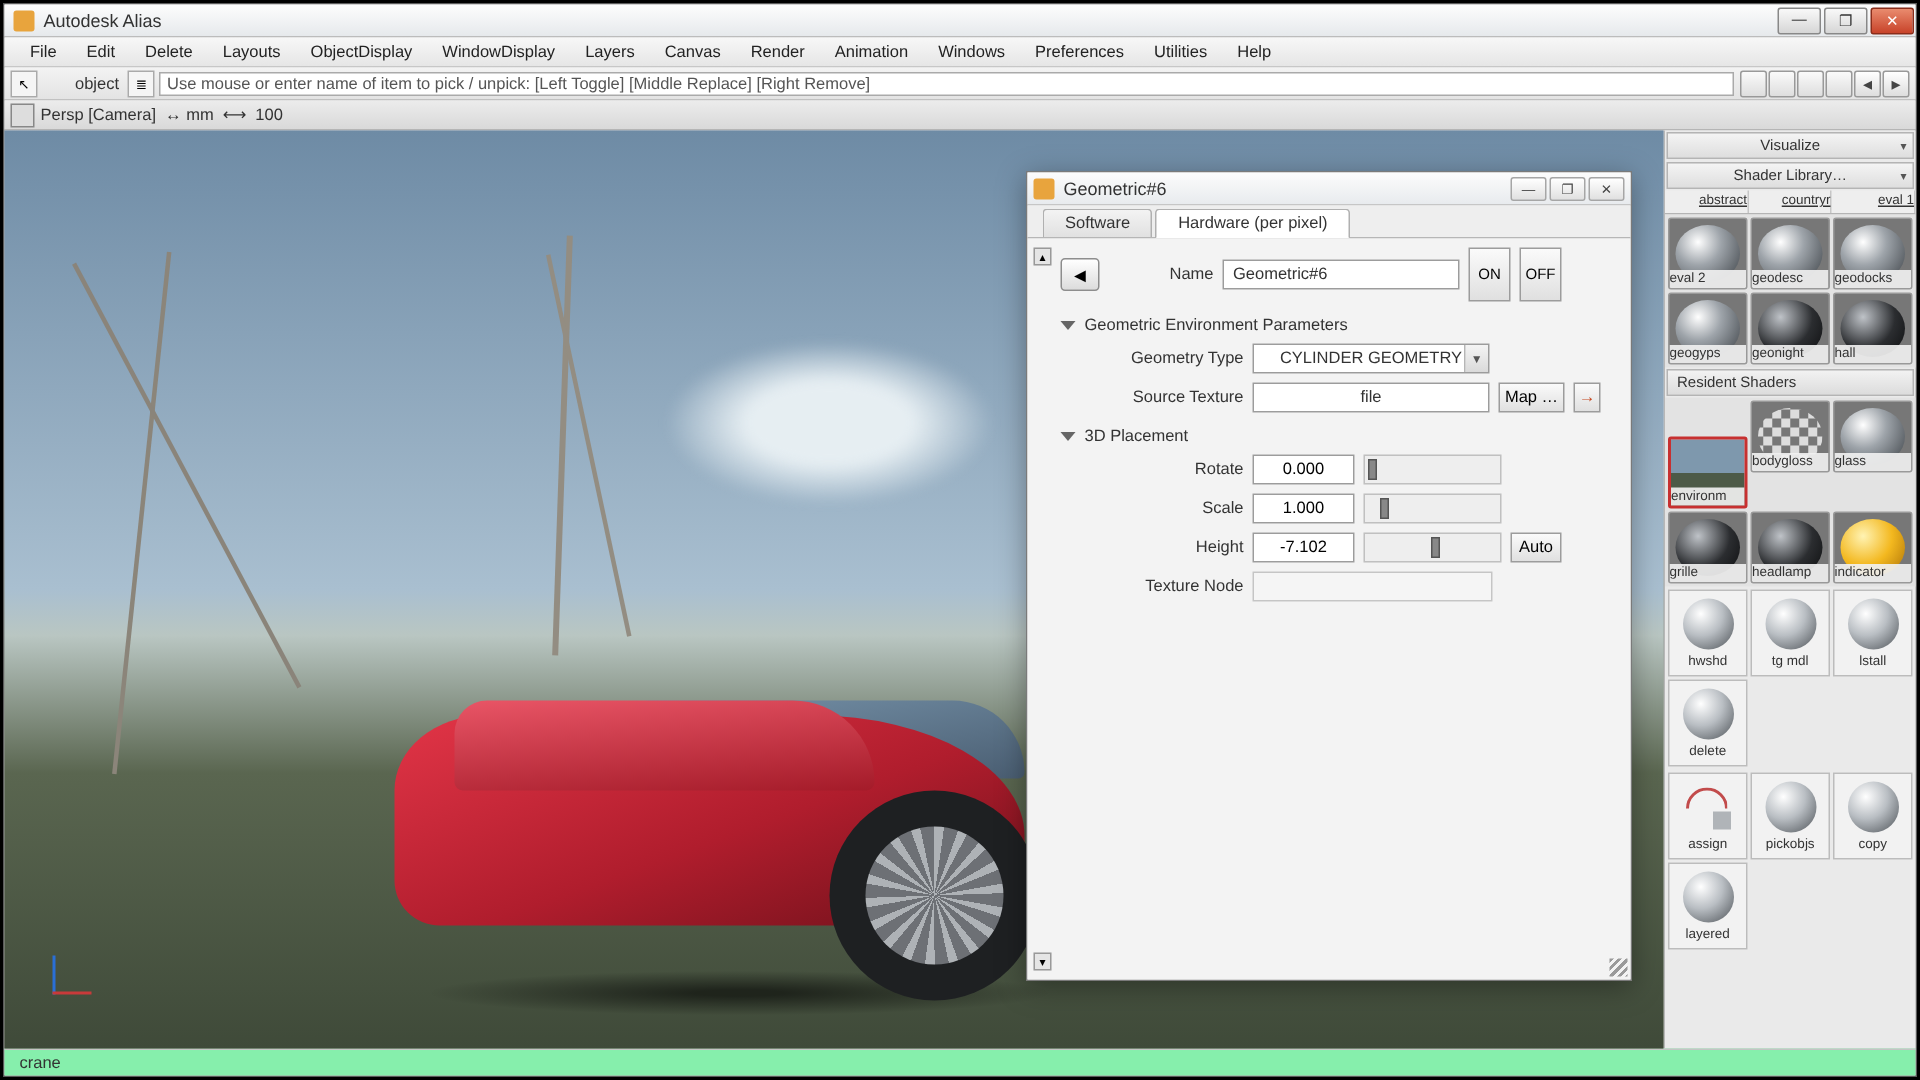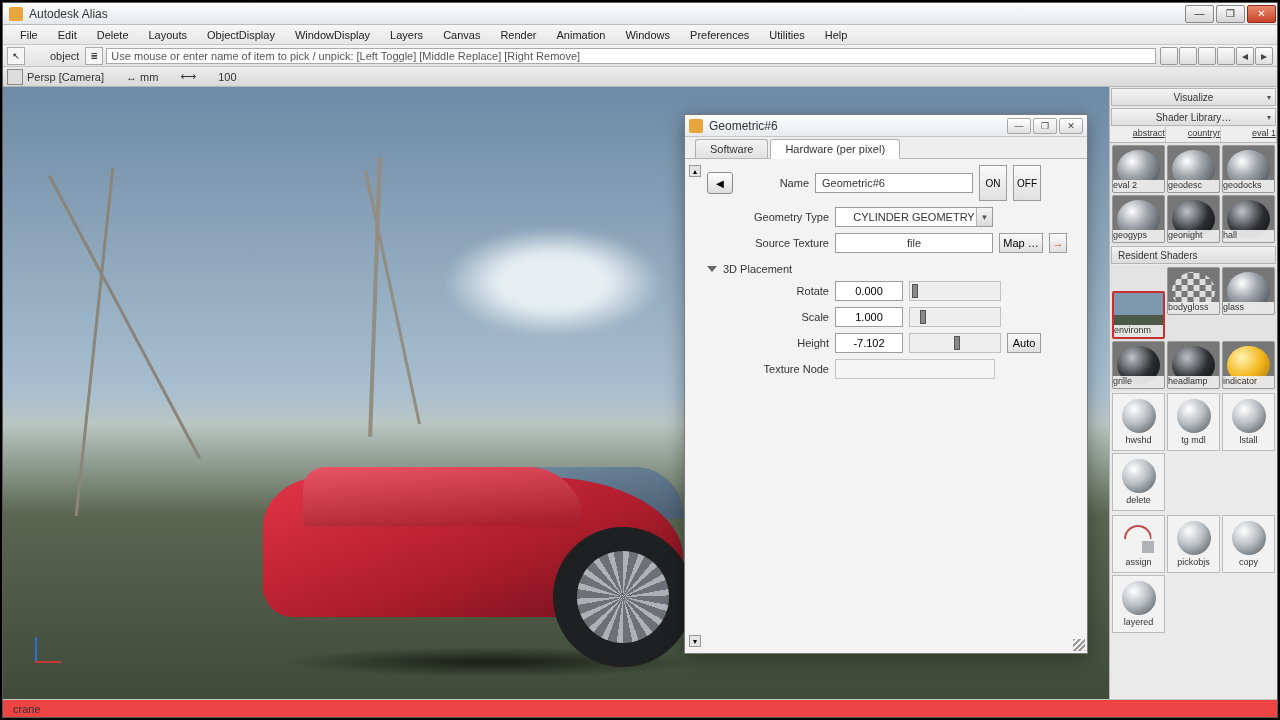--- a/index.html
+++ b/index.html
@@ -14,21 +14,21 @@
 .menubar { height:20px; background:linear-gradient(#f7f7f7,#e6e6e6); display:flex; align-items:center; padding-left:8px; border-bottom:1px solid #c7c7c7; gap:2px;}
 .menubar span { padding:2px 9px; color:#222; cursor:default;}
 .toolbar1 { height:22px; background:linear-gradient(#f3f3f3,#e3e3e3); display:flex; align-items:center; border-bottom:1px solid #c1c1c1; padding-left:4px;}
 .tbicon { width:18px; height:18px; border:1px solid #aaa; background:#f5f5f5; margin-right:3px; display:flex; align-items:center; justify-content:center; font-size:9px;}
 .objlbl { margin:0 6px 0 22px; color:#333;}
 .promptbox { flex:1; height:16px; border:1px solid #aaa; background:#fff; padding:0 4px; color:#555; display:flex; align-items:center; margin-right:4px;}
 .riconrow { display:flex; gap:1px; margin-right:4px;}
 .ricon { width:18px; height:18px; border:1px solid #999; background:linear-gradient(#fafafa,#dedede); border-radius:2px;}
 .ricon.nav { background:linear-gradient(#fff,#ddd); font-size:12px; display:flex; align-items:center; justify-content:center; color:#444;}
 .toolbar2 { height:20px; background:linear-gradient(#ececec,#d9d9d9); display:flex; align-items:center; border-bottom:1px solid #b5b5b5; padding-left:4px;}
-.tb2left { display:flex; align-items:center; gap:22px; color:#333;}
+.tb2left { display:flex; align-items:center; gap:6px; color:#333;}
 .corner { width:16px; height:16px; border:1px solid #888; background:#ddd; margin-right:4px;}
 .tb2spacer { flex:1; }
 .tb2right { display:flex; align-items:center; gap:2px; margin-right:4px;}
 .tb2btn { width:20px; height:17px; border:1px solid #999; background:#e8e8e8; font-size:9px; display:flex; align-items:center; justify-content:center;}
 .showbtn { width:40px; height:17px; border:1px solid #777; background:linear-gradient(#f2f2f2,#cfcfcf); font-size:10px; display:flex;align-items:center;justify-content:center;}
 .bodyrow { flex:1; display:flex; min-height:0;}
 .viewport { position:relative; flex:1; background:linear-gradient(180deg,#7590a8 0%,#97aec2 35%,#6d7b6a 62%,#4a5640 100%); overflow:hidden;}
 .sky { position:absolute; inset:0; background:linear-gradient(180deg,#6e8ba5,#a9bfd0 50%,#b9c6c2 55%,#5a6650 70%,#3f4a39 100%);}
 .cloud { position:absolute; width:220px; height:110px; background:radial-gradient(ellipse at center,#e6eef2 35%,rgba(230,238,242,0) 70%); top:140px; left:440px; filter:blur(4px);}
 .crane { position:absolute; width:0; height:0; }
@@ -42,21 +42,21 @@
 .carbody { position:absolute; width:420px; height:140px; background:linear-gradient(160deg,#e23547 0%,#b01d2d 55%,#6b1019 100%); border-radius:60px 140px 20px 30px / 50px 80px 20px 30px; top:10px;}
 .carhood { position:absolute; left:40px; top:0; width:280px; height:60px; background:linear-gradient(175deg,#e95566,#a41b29); border-radius:40px 100px 10px 10px;}
 .carglass { position:absolute; left:160px; top:0px; width:260px; height:52px; background:linear-gradient(170deg,#7591a8,#4a5e72); border-radius:14px 70px 6px 6px;}
 .wheel { position:absolute; width:140px; height:140px; border-radius:50%; background:radial-gradient(circle,#c6c9cc 0 30%,#52565a 31% 42%,#1e2022 43% 100%); top:60px; left:290px;}
 .wheel::after{content:"";position:absolute;inset:24px;border-radius:50%;background:repeating-conic-gradient(#aeb2b6 0 8deg,#6d7075 8deg 20deg);}
 .hub{position:absolute;inset:58px;border-radius:50%;background:#3b3f43;}
 .shadow { position:absolute; left:280px; top:560px; width:420px; height:30px; background:radial-gradient(ellipse,#000 10%,rgba(0,0,0,0) 70%); opacity:.55;}
 .axis { position:absolute; left:24px; bottom:36px; width:30px; height:30px;}
 .axis .y{position:absolute;left:8px;bottom:0;width:2px;height:26px;background:#2a6fd6;}
 .axis .x{position:absolute;left:8px;bottom:0;width:26px;height:2px;background:#c83a3a;}
-.statusbar { height:18px; background:#ef4444; border-top:1px solid #c4c4c4; display:flex; align-items:center; padding-left:10px; color:#333;}
+.statusbar { height:18px; background:#86efac; border-top:1px solid #c4c4c4; display:flex; align-items:center; padding-left:10px; color:#333;}
 .rside { width:168px; background:#eaeaea; border-left:1px solid #b8b8b8; display:flex; flex-direction:column;}
 .rside .drophdr { height:18px; background:linear-gradient(#f4f4f4,#dedede); border:1px solid #b4b4b4; margin:1px; display:flex; align-items:center; justify-content:center; font-size:10px; color:#333; position:relative;}
 .rside .drophdr::after{content:"▾"; position:absolute; right:4px; font-size:8px; color:#555;}
 .shaderlib-tabs { display:flex; border-bottom:1px solid #b4b4b4; background:#eee; height:16px;}
 .shaderlib-tabs span{ flex:1; font-size:9px; text-align:right; padding-top:1px; border-right:1px solid #c6c6c6; color:#333;text-decoration:underline;}
 .swgrid { display:grid; grid-template-columns:repeat(3,1fr); gap:2px; padding:2px; background:#e3e3e3;}
 .sw { position:relative; height:48px; border:1px solid #999; background:#777; border-radius:2px; overflow:hidden;}
 .sw.sel { border:2px solid #c73030;}
 .sw .ball{position:absolute;inset:4px;border-radius:50%;background:radial-gradient(circle at 35% 30%,#fff,#9ea4aa 40%,#3a3f44 100%);}
 .sw.dark .ball{background:radial-gradient(circle at 35% 30%,#bfc3c8,#2b2d30 55%,#0c0d0e);}
@@ -306,20 +306,24 @@
     </div>
 
     <div class="row">
       <div class="backbtn">◄</div>
       <div class="lab" style="width:70px">Name</div>
       <div class="txtfield namefield">Geometric#6</div>
       <div class="onoff">ON</div>
       <div class="onoff">OFF</div>
     </div>
 
+    <div class="section">
+      <div class="tri"></div>
+      <span>Geometric Environment Parameters</span>
+    </div>
 
     <div class="row">
       <div class="lab">Geometry Type</div>
       <div class="combo">
         <span>CYLINDER GEOMETRY</span>
         <div class="dd">▼</div>
       </div>
     </div>
     <div class="row">
       <div class="lab">Source Texture</div>

